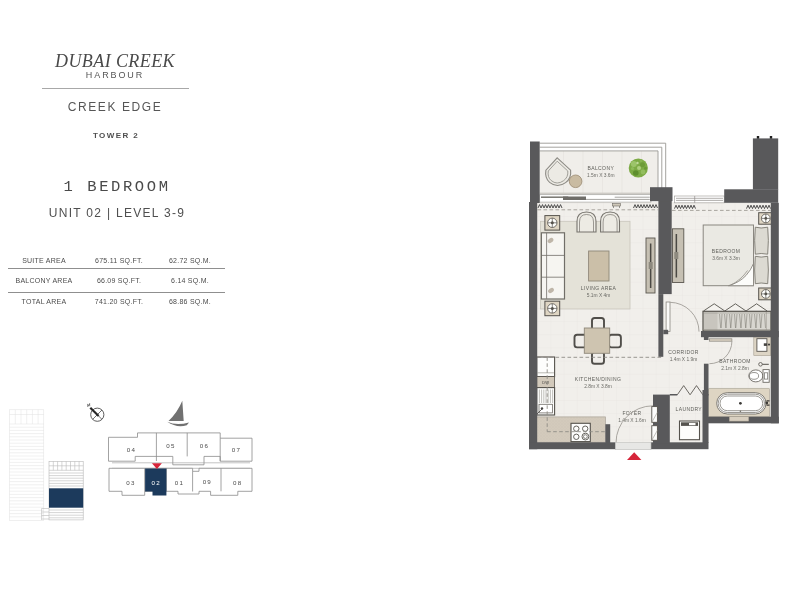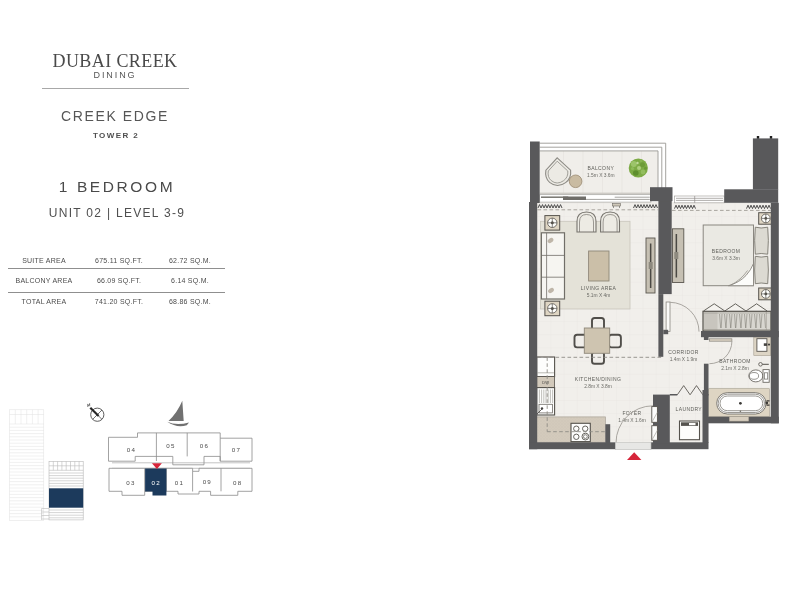--- a/index.html
+++ b/index.html
@@ -3,31 +3,31 @@
 <meta charset="utf-8">
 <style>
 html,body{margin:0;padding:0;background:#ffffff;width:800px;height:600px;overflow:hidden;}
 body{font-family:"Liberation Sans",sans-serif;position:relative;}
 .abs{position:absolute;}
 .ctr{text-align:center;}
 </style>
 </head>
 <body>
 
-<div class="abs ctr" style="left:30px;top:51px;width:170px;font-family:'Liberation Serif',serif;font-size:18px;letter-spacing:0.4px;color:#4a4a4a;">DUBAI CREEK</div>
-
-<div class="abs ctr" style="left:30px;top:70px;width:170px;font-size:9px;letter-spacing:1.9px;color:#555;">DINING</div>
+<div class="abs ctr" style="left:30px;top:51px;width:170px;font-family:'Liberation Serif',serif;font-size:18px;letter-spacing:0.4px;color:#4a4a4a;font-style:italic;">DUBAI CREEK</div>
+
+<div class="abs ctr" style="left:30px;top:70px;width:170px;font-size:9px;letter-spacing:1.9px;color:#555;">HARBOUR</div>
 
 <div class="abs" style="left:42px;top:88px;width:147px;height:1px;background:#a8a8a8;"></div>
 
-<div class="abs ctr" style="left:30px;top:108px;width:170px;font-size:14px;letter-spacing:1.6px;color:#565656;">CREEK EDGE</div>
+<div class="abs ctr" style="left:30px;top:100px;width:170px;font-size:12px;letter-spacing:1.6px;color:#565656;">CREEK EDGE</div>
 
 <div class="abs ctr" style="left:31px;top:131px;width:170px;font-size:8px;letter-spacing:1.4px;color:#4f4f4f;font-weight:bold;">TOWER 2</div>
 
-<div class="abs ctr" style="left:31px;top:178px;width:172px;font-family:Liberation Sans, sans-serif;font-size:15.5px;letter-spacing:2.6px;color:#4a4a4a;">1 BEDROOM</div>
+<div class="abs ctr" style="left:31px;top:178px;width:172px;font-family:Liberation Mono, monospace;font-size:15.5px;letter-spacing:2.6px;color:#4a4a4a;">1 BEDROOM</div>
 
 <div class="abs ctr" style="left:31px;top:206px;width:172px;font-size:12px;letter-spacing:1.3px;color:#4f4f4f;">UNIT 02&nbsp;|&nbsp;LEVEL 3-9</div>
 
 <div class="abs" style="left:8px;top:256.5px;width:72px;text-align:center;font-size:7px;letter-spacing:0.25px;color:#4c4c4c;">SUITE AREA</div>
 <div class="abs" style="left:83px;top:256.5px;width:72px;text-align:center;font-size:7px;letter-spacing:0.25px;color:#4c4c4c;">675.11 SQ.FT.</div>
 <div class="abs" style="left:154px;top:256.5px;width:72px;text-align:center;font-size:7px;letter-spacing:0.25px;color:#4c4c4c;">62.72 SQ.M.</div>
 
 <div class="abs" style="left:8px;top:268px;width:217px;height:1px;background:#8f8f8f;"></div>
 
 <div class="abs" style="left:8px;top:277px;width:72px;text-align:center;font-size:7px;letter-spacing:0.25px;color:#4c4c4c;">BALCONY AREA</div>

